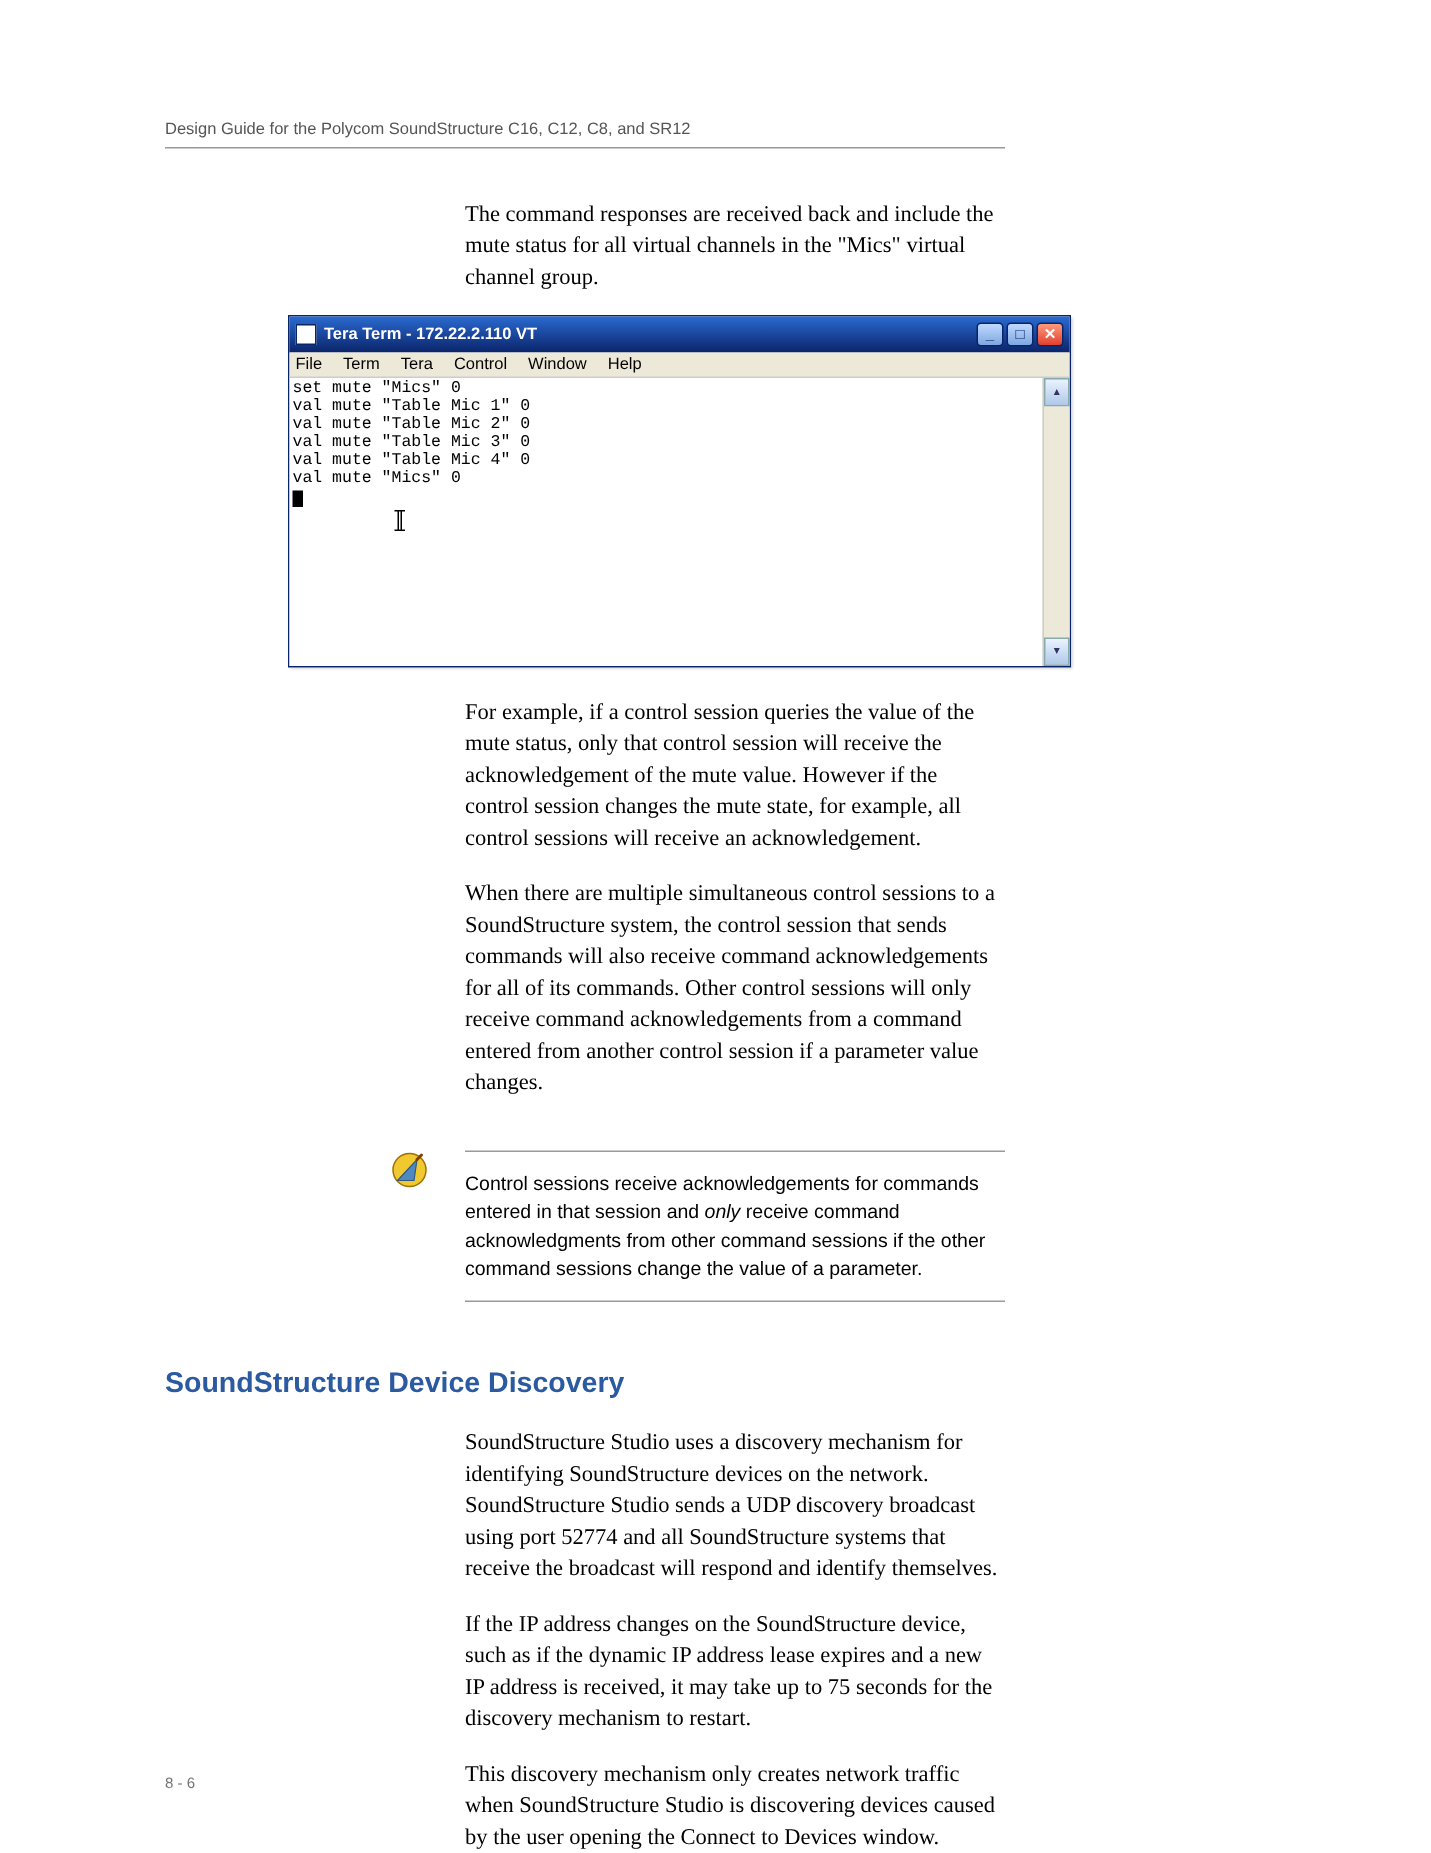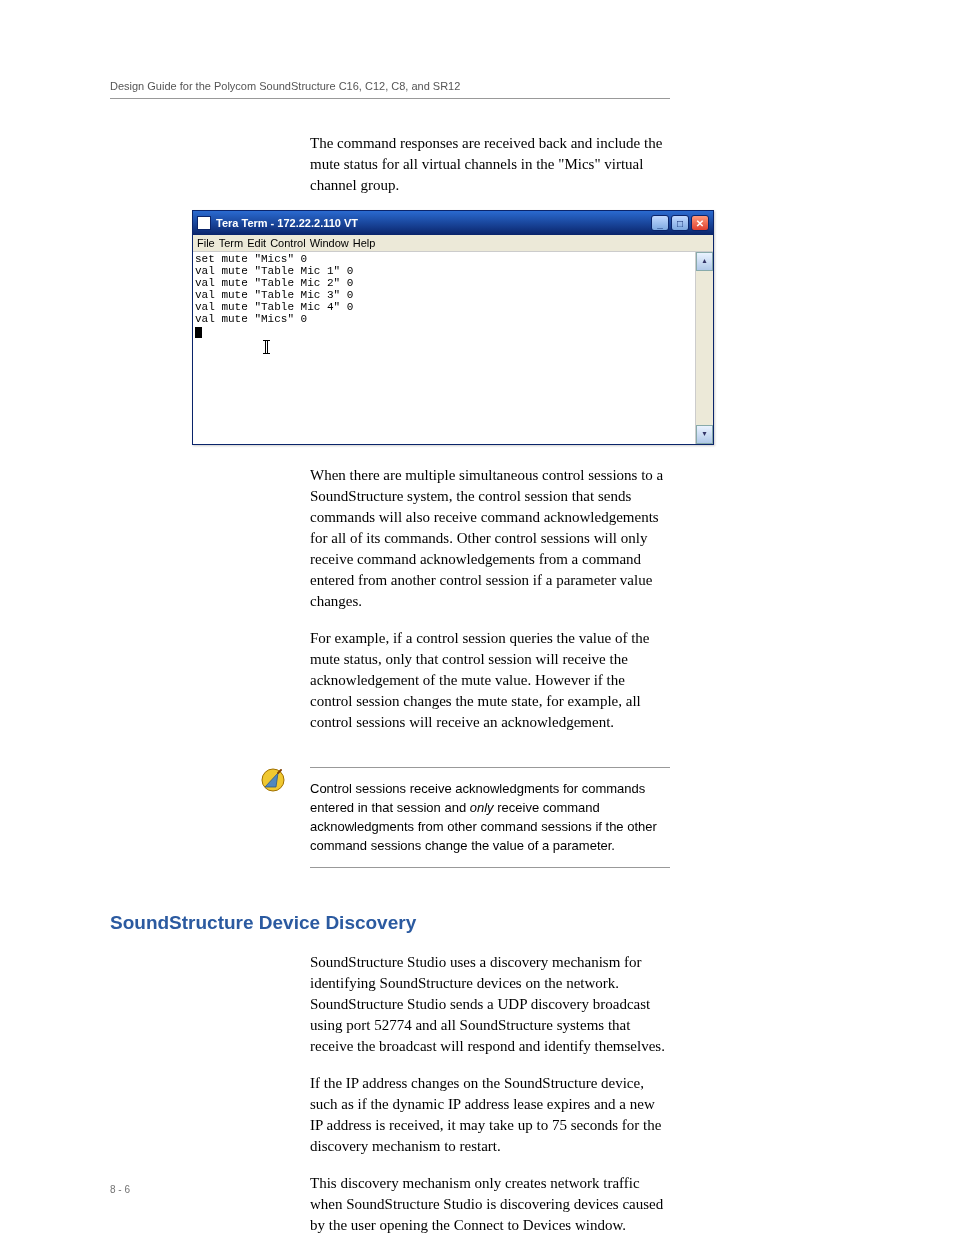--- a/index.html
+++ b/index.html
@@ -86,21 +86,21 @@
   .tt-btn.close {
     background: linear-gradient(to bottom, #ff9a7a, #e04030);
     color: #fff;
   }
   .tt-menu {
     background: #ece9d8;
     padding: 2px 4px;
     font-size: 11px;
     color: #000;
     display: flex;
-    gap: 4px;
+    gap: 14px;
     border-bottom: 1px solid #ccc;
   }
   .tt-body-wrap { display: flex; }
   .tt-body {
     background: #fff;
     color: #000;
     font-family: 'Courier New', monospace;
     font-size: 11px;
     line-height: 1.1;
     padding: 1px 2px;
@@ -213,21 +213,21 @@
         <span class="title-text">Tera Term - 172.22.2.110 VT</span>
         <span class="tt-btns">
           <span class="tt-btn">_</span>
           <span class="tt-btn">□</span>
           <span class="tt-btn close">✕</span>
         </span>
       </div>
       <div class="tt-menu">
         <span>File</span>
         <span>Term</span>
-        <span>Edit</span>
+        <span>Tera</span>
         <span>Control</span>
         <span>Window</span>
         <span>Help</span>
       </div>
       <div class="tt-body-wrap">
         <div class="tt-body"><span>set mute "Mics" 0</span>
 <span>val mute "Table Mic 1" 0</span>
 <span>val mute "Table Mic 2" 0</span>
 <span>val mute "Table Mic 3" 0</span>
 <span>val mute "Table Mic 4" 0</span>
@@ -237,34 +237,34 @@
         <div class="tt-scroll">
           <div class="sbtn">▴</div>
           <div class="track"></div>
           <div class="sbtn">▾</div>
         </div>
       </div>
     </div>
   </div>
 
   <div class="body-text">
+    <p>For example, if a control session queries the value of the mute status, only that control session will receive the acknowledgement of the mute value. However if the control session changes the mute state, for example, all control sessions will receive an acknowledgement.</p>
     <p>When there are multiple simultaneous control sessions to a SoundStructure system, the control session that sends commands will also receive command acknowledgements for all of its commands. Other control sessions will only receive command acknowledgements from a command entered from another control session if a parameter value changes.</p>
-    <p>For example, if a control session queries the value of the mute status, only that control session will receive the acknowledgement of the mute value. However if the control session changes the mute state, for example, all control sessions will receive an acknowledgement.</p>
   </div>
 
   <div class="note-row">
     <div class="note-icon">
       <svg viewBox="0 0 26 26">
         <circle cx="13" cy="13" r="11" fill="#f0c830" stroke="#a07000" stroke-width="1"></circle>
         <path d="M5 20 L18 6 L16 20 Z" fill="#5088c0" stroke="#305880" stroke-width="0.8"></path>
         <path d="M18 6 L21 3" stroke="#804000" stroke-width="2" stroke-linecap="round"></path>
       </svg>
     </div>
     <div class="note-text">
-      <span>Control sessions receive acknowledgments for commands entered in that session and </span><em>only</em><span> receive command acknowledgments from other command sessions if the other command sessions change the value of a parameter.</span>
+      <span>Control sessions receive acknowledgements for commands entered in that session and </span><em>only</em><span> receive command acknowledgments from other command sessions if the other command sessions change the value of a parameter.</span>
     </div>
   </div>
 
   <h2 class="section">SoundStructure Device Discovery</h2>
 
   <div class="body-text">
     <p>SoundStructure Studio uses a discovery mechanism for identifying Sound­Structure devices on the network. SoundStructure Studio sends a UDP discovery broadcast using port 52774 and all SoundStructure systems that receive the broadcast will respond and identify themselves.</p>
     <p>If the IP address changes on the SoundStructure device, such as if the dynamic IP address lease expires and a new IP address is received, it may take up to 75 seconds for the discovery mechanism to restart.</p>
     <p>This discovery mechanism only creates network traffic when SoundStructure Studio is discovering devices caused by the user opening the Connect to Devices window.</p>
   </div>

